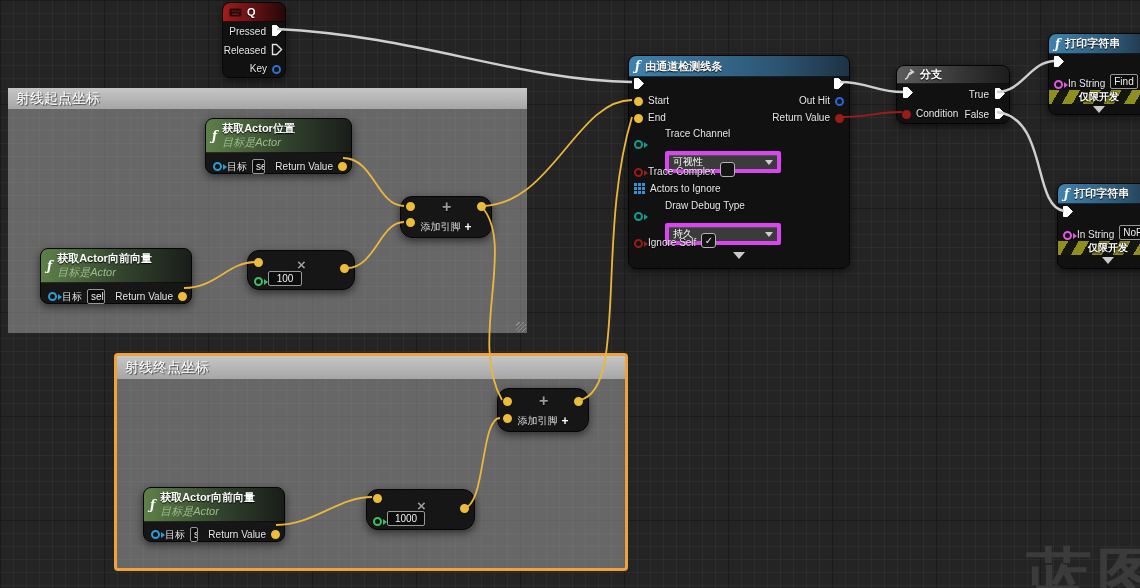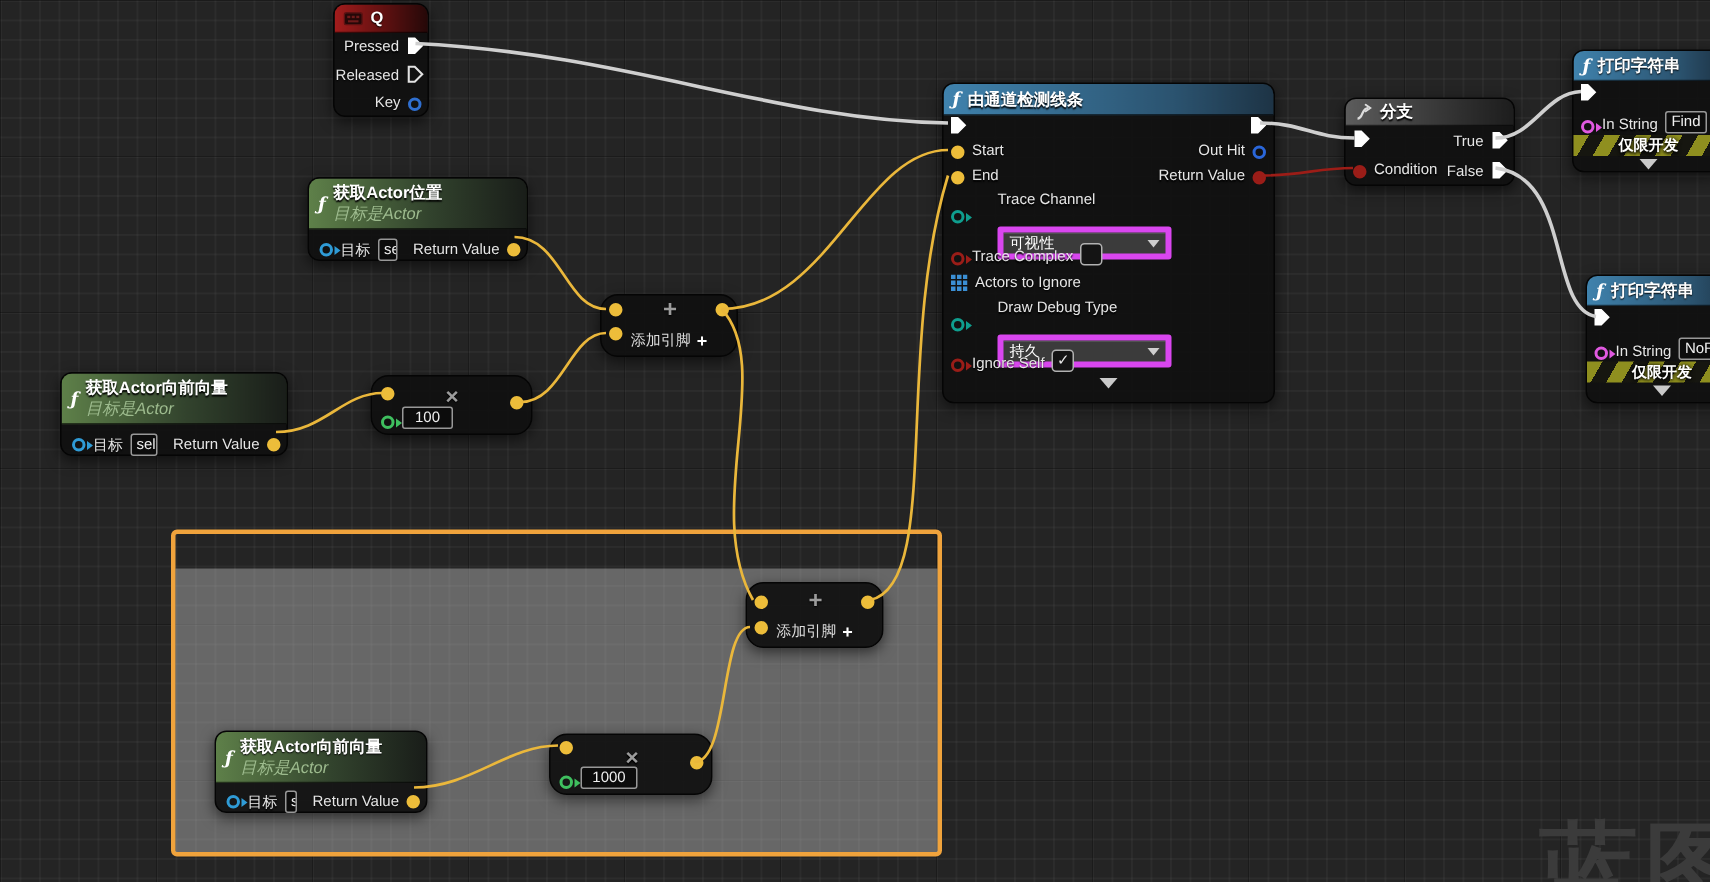--- a/index.html
+++ b/index.html
@@ -72,23 +72,33 @@
   
   svg.wires{position:absolute;left:0;top:0;pointer-events:none;}
   .watermark{position:absolute;left:1026px;top:534px;font-size:66px;font-weight:bold;
     color:#3b3b3b;letter-spacing:4px;white-space:nowrap;}
 </style>
 </head>
 <body>
 
 <div class="canvas">
 
+  <div class="comment" style="left:8px;top:88px;width:519px;height:245px;">
+    <div class="cbody" style="top:21px;"></div>
+    <div class="chead">
+      <span>射线起点坐标</span>
+    </div>
+    <span class="resize-handle"></span>
+  </div>
 
   <div class="comment selected" style="left:114px;top:353px;width:508px;height:212px;">
     <div class="cbody" style="top:23px;"></div>
+    <div class="chead" style="height:23px;line-height:23px;">
+      <span>射线终点坐标</span>
+    </div>
   </div>
 
   <div class="node" style="left:222px;top:2px;width:62px;height:74px;">
     <div class="hdr hdr-red" style="height:14px;">
       <svg width="13" height="9" viewBox="0 0 13 9">
         <rect x="0.5" y="0.5" width="12" height="8" rx="1.5" fill="#240808" stroke="#5c1212"></rect>
         <rect x="2.5" y="2.5" width="2" height="1.6" fill="#6e1a1a"></rect>
         <rect x="5.5" y="2.5" width="2" height="1.6" fill="#6e1a1a"></rect>
         <rect x="8.5" y="2.5" width="2" height="1.6" fill="#6e1a1a"></rect>
         <rect x="3" y="5.5" width="7" height="1.4" fill="#6e1a1a"></rect>

